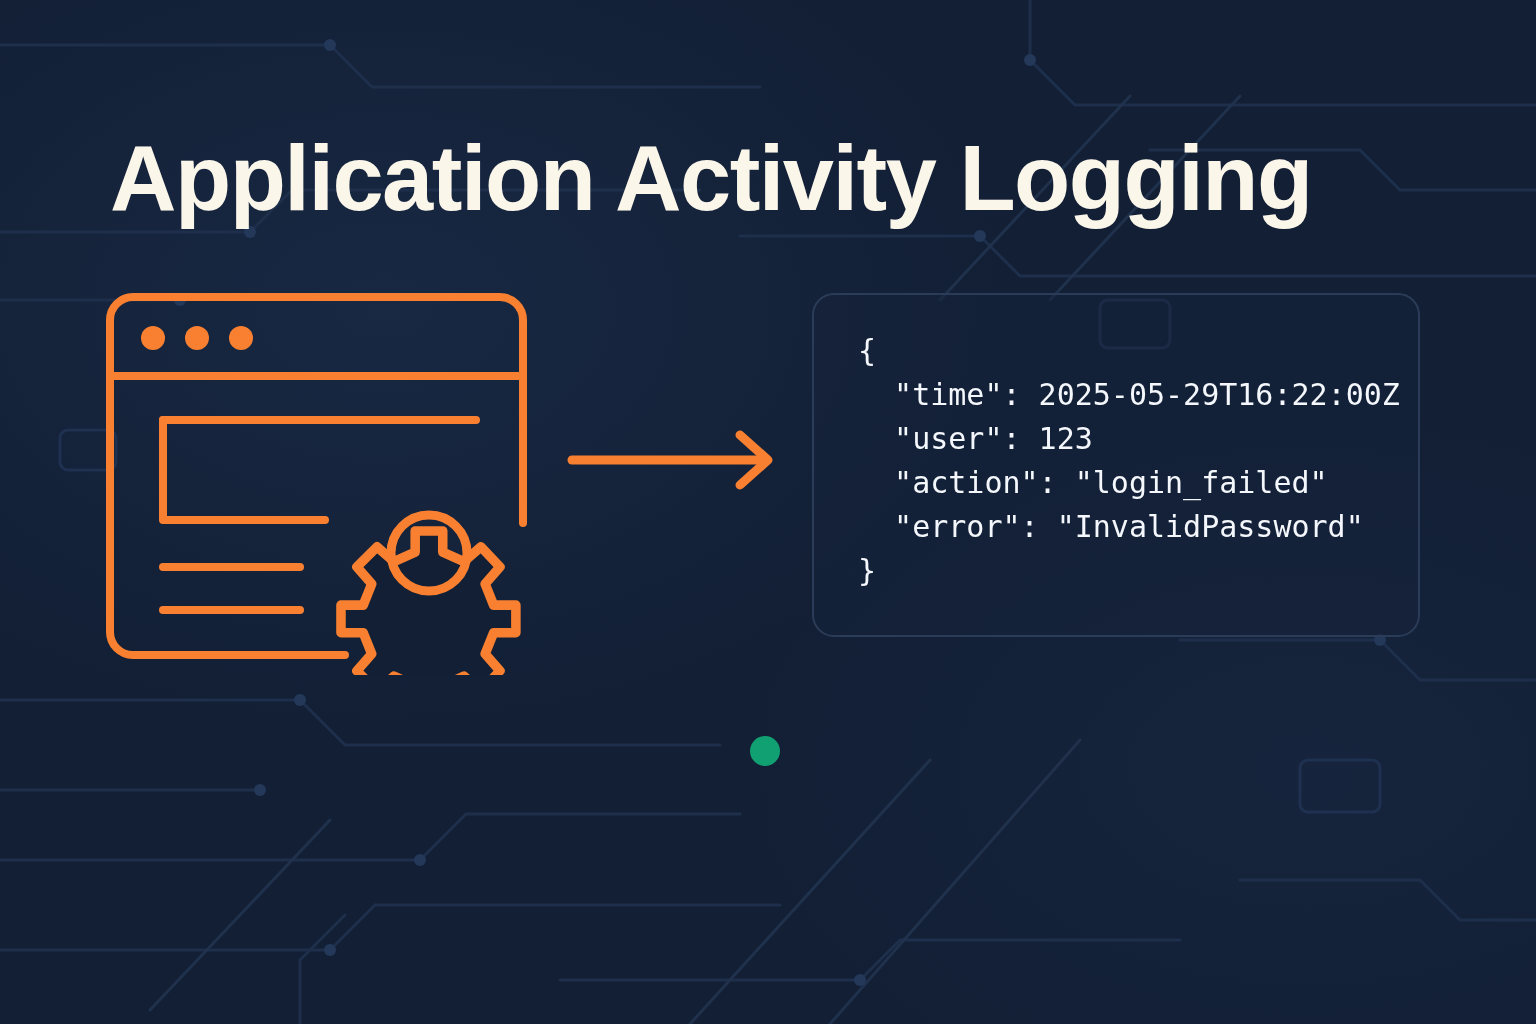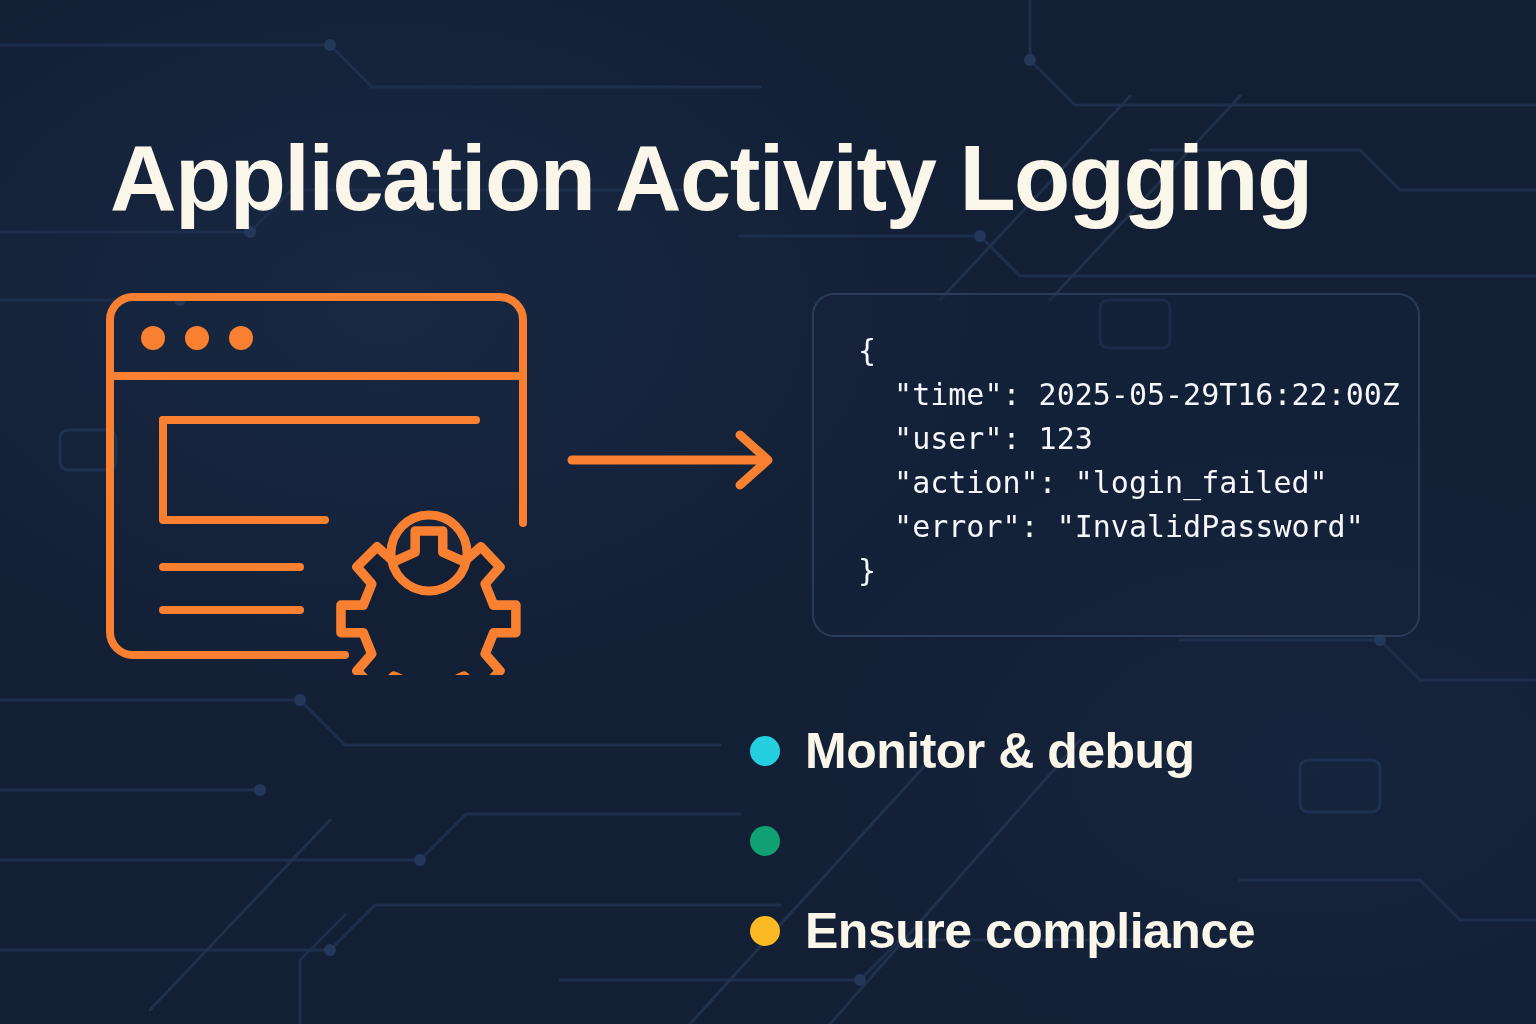--- a/index.html
+++ b/index.html
@@ -211,29 +211,21 @@
     <pre class="code-block"><code>{
   "time": 2025-05-29T16:22:00Z
   "user": 123
   "action": "login_failed"
   "error": "InvalidPassword"
 }</code></pre>
   </div>
 
   <div class="bullets">
 
-    <div class="bullet-row">
-      <span class="bullet-dot" style="background: rgb(37, 207, 224);"></span>
-      <span class="bullet-label">Monitor &amp; debug</span>
-    </div>
 
     <div class="bullet-row">
       <span class="bullet-dot" style="background: rgb(17, 160, 113);"></span>
     </div>
 
-    <div class="bullet-row">
-      <span class="bullet-dot" style="background: rgb(251, 186, 36);"></span>
-      <span class="bullet-label">Ensure compliance</span>
-    </div>
 
   </div>
 
 </div>
 
 </body></html>

